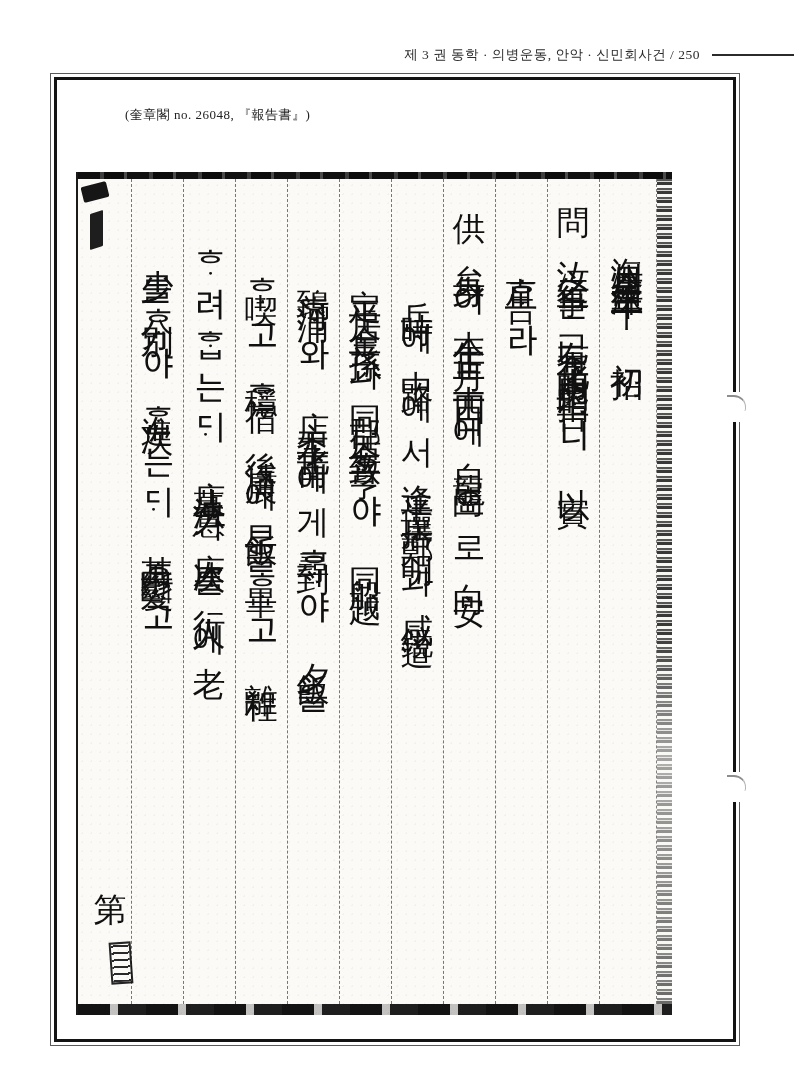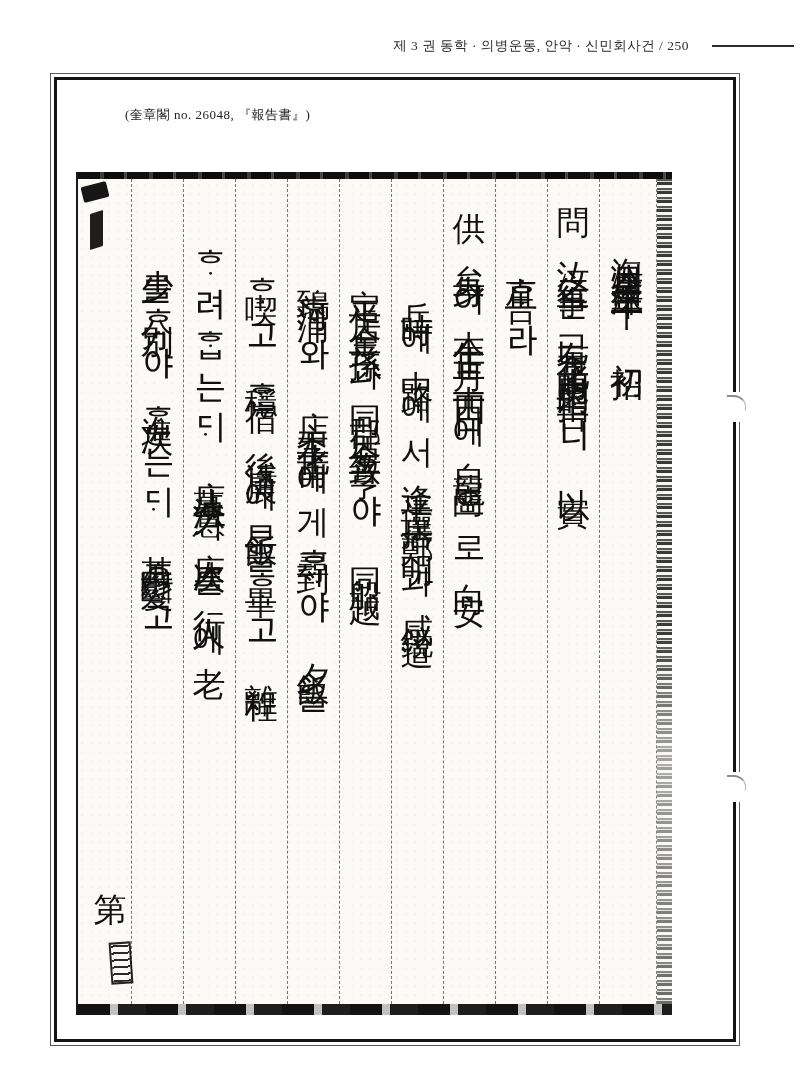--- a/index.html
+++ b/index.html
@@ -1,20 +1,20 @@
 <!DOCTYPE html>
 <html><head>
 <meta charset="utf-8">
 <style>
   * { margin:0; padding:0; box-sizing:border-box; }
   html,body { width:800px; height:1089px; background:#ffffff; position:relative;
               font-family:"Liberation Serif","DejaVu Serif",serif; overflow:hidden; }
 
   
-  .page-header { position:absolute; top:37px; right:6px; display:flex; align-items:center; gap:23px;justify-content:flex-end; }
+  .page-header { position:absolute; top:46px; right:6px; display:flex; align-items:center; gap:12px;justify-content:flex-end; }
   .page-header .ht { font-size:13.5px; color:#2b2b2b; letter-spacing:0.5px; }
   .header-rule { width:82px; height:2px; background:#2b2b2b; }
 
   
   .frame { position:absolute; left:50px; top:73px; width:690px; height:973px; border:1px solid #5a5a5a; }
   .frame-inner { position:absolute; inset:3px; border:3px solid #141414; }
 
   
   .notch { position:absolute; left:726px; width:24px; height:30px; background:#ffffff; }
   .notch::after { content:""; position:absolute; left:1px; top:3px; width:18px; height:14px;

